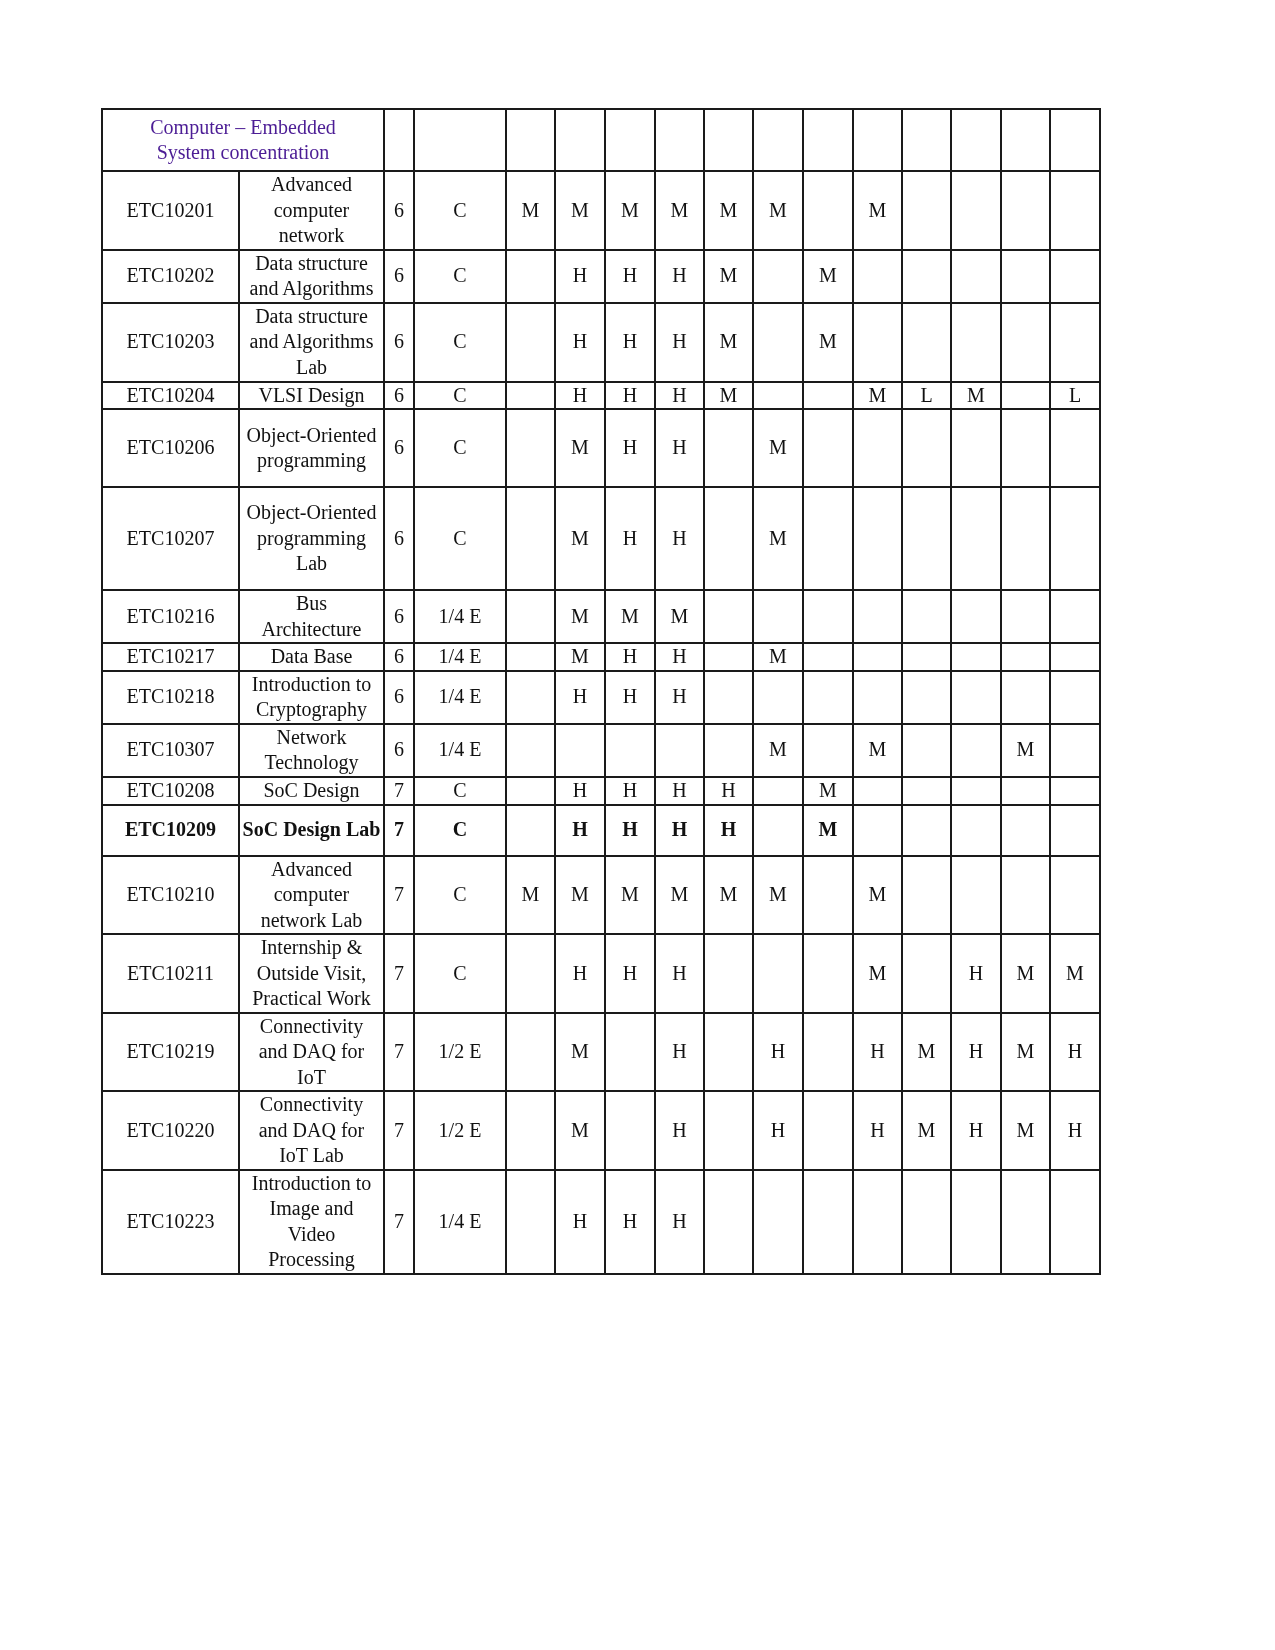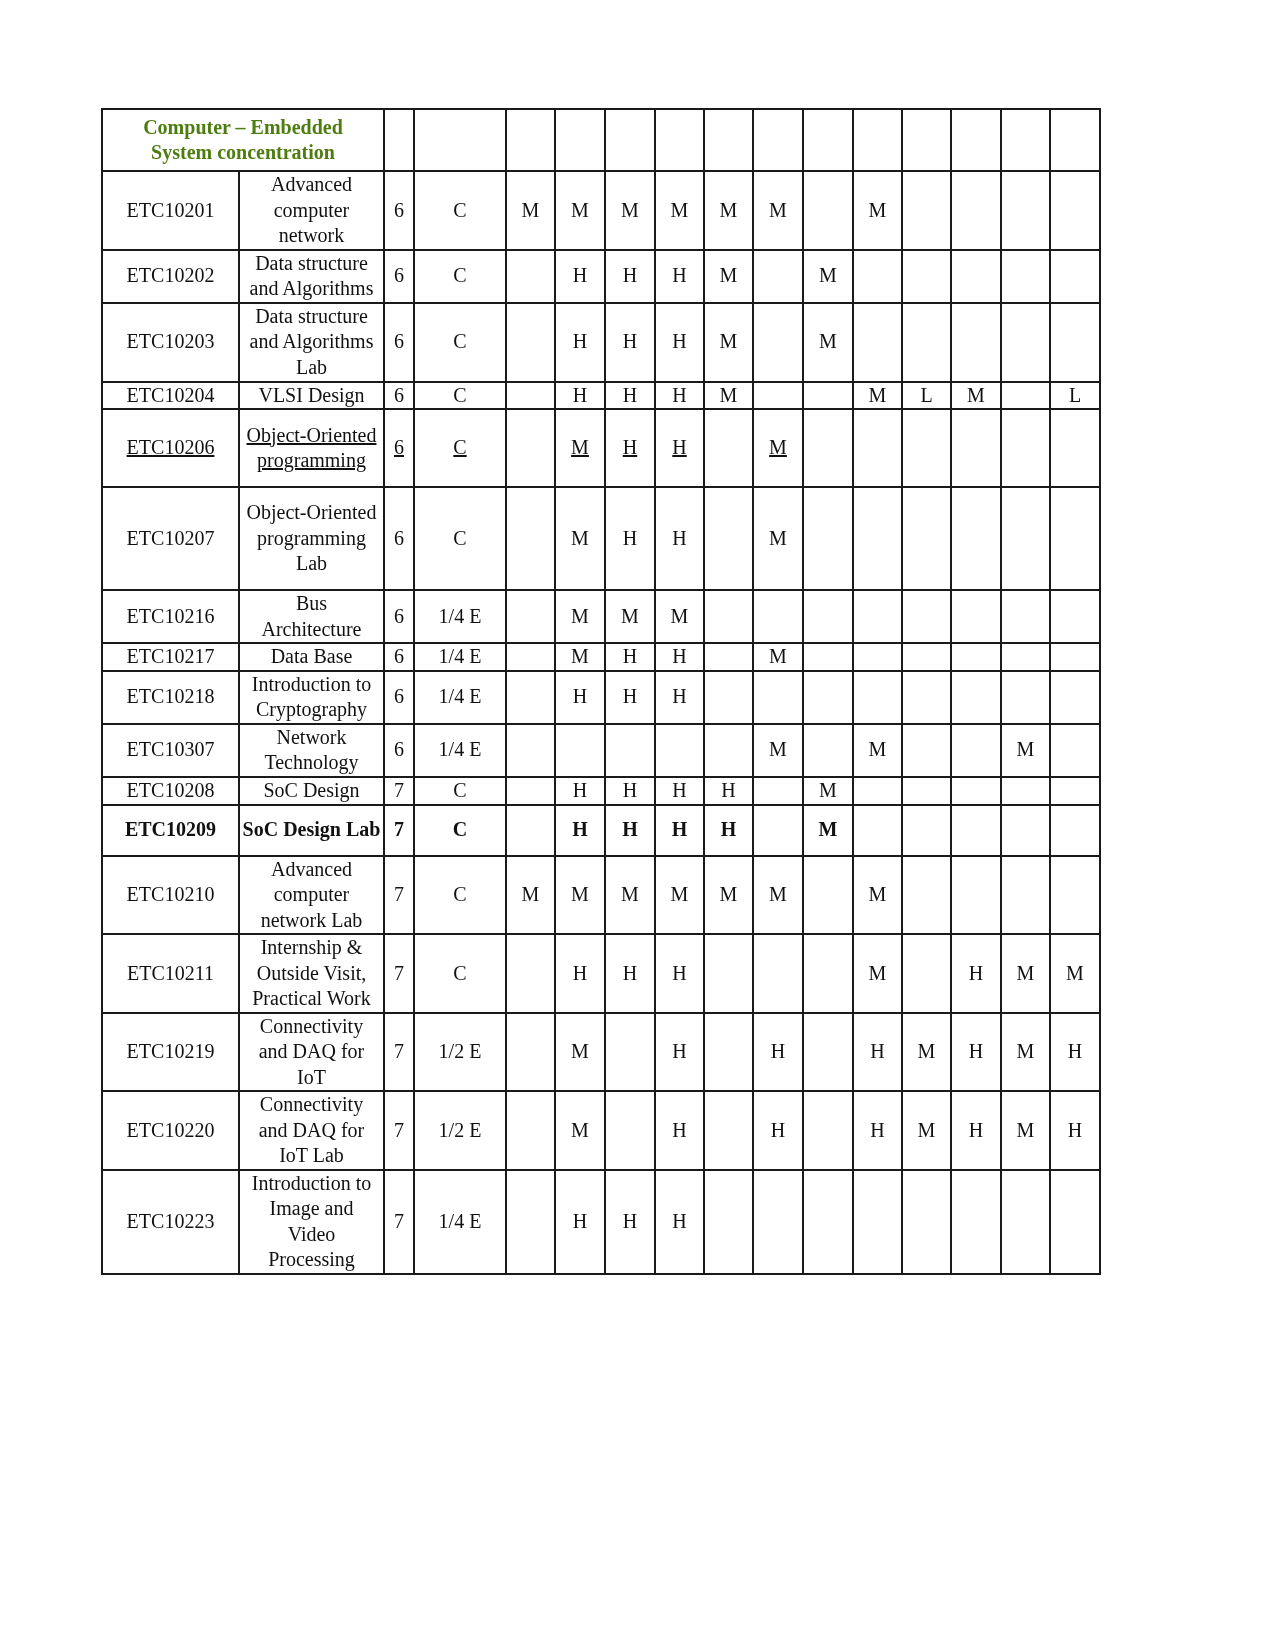--- a/index.html
+++ b/index.html
@@ -8,21 +8,21 @@
     position: absolute; left: 101px; top: 108px;
     border-collapse: collapse; table-layout: fixed;
     width: 999px;
   }
   table.grid td {
     border: 2px solid #1a1a1a;
     text-align: center; vertical-align: middle;
     font-size: 20px; line-height: 25.5px;
     padding: 0 2px; overflow: hidden;
   }
-  td.head-title { color: #4d7c0f; font-weight: bold; font-size: 20px; line-height: 26px; }
+  td.head-title { color: #4c1d95; font-weight: normal; font-size: 20px; line-height: 26px; }
   td.name { line-height: 25.5px; }
   td.sem { padding: 0; }
 </style>
 </head>
 <body>
 
 <table class="grid">
   <colgroup>
     <col style="width:137px">
       <col style="width:145px">
@@ -140,21 +140,21 @@
         <td>H</td>
         <td>M</td>
         <td></td>
         <td></td>
         <td>M</td>
         <td>L</td>
         <td>M</td>
         <td></td>
         <td>L</td>
       </tr>
-      <tr style="height: 78px; text-decoration: underline;">
+      <tr style="height: 78px;">
         <td>ETC10206</td>
         <td class="name">
           <div>Object-Oriented</div>
           <div>programming</div>
         </td>
         <td class="sem">6</td>
         <td>C</td>
         <td></td>
         <td>M</td>
         <td>H</td>

